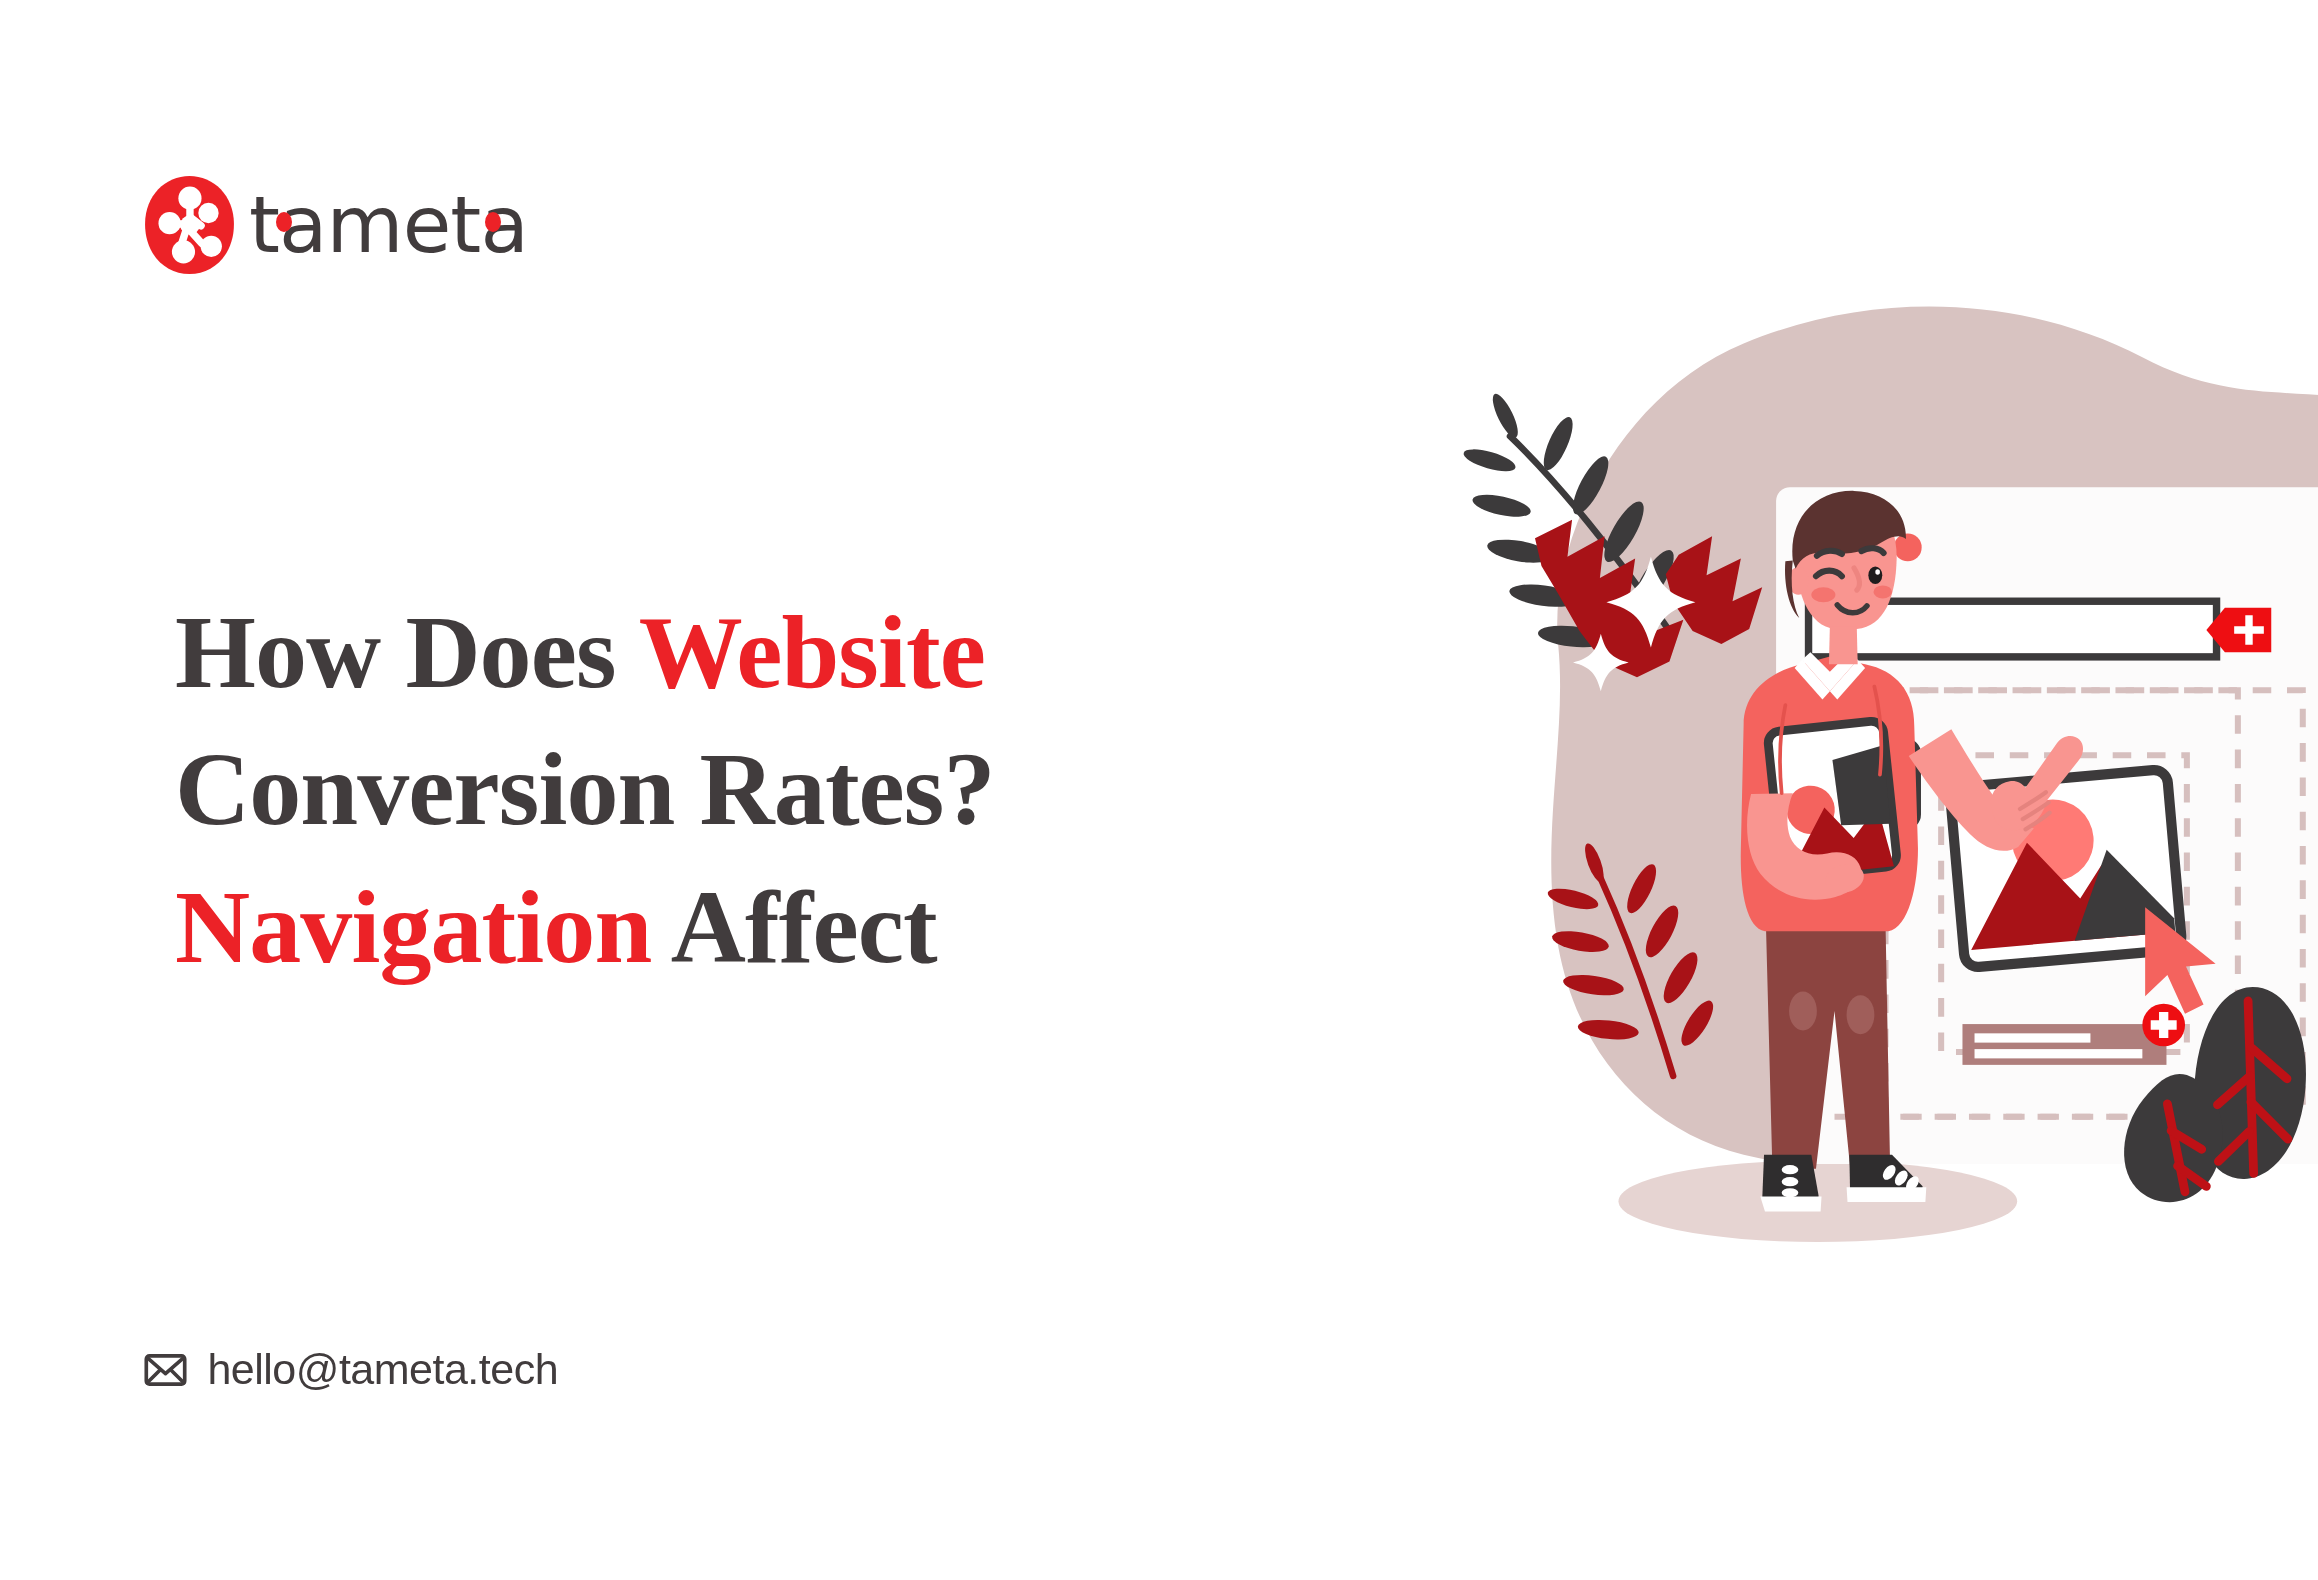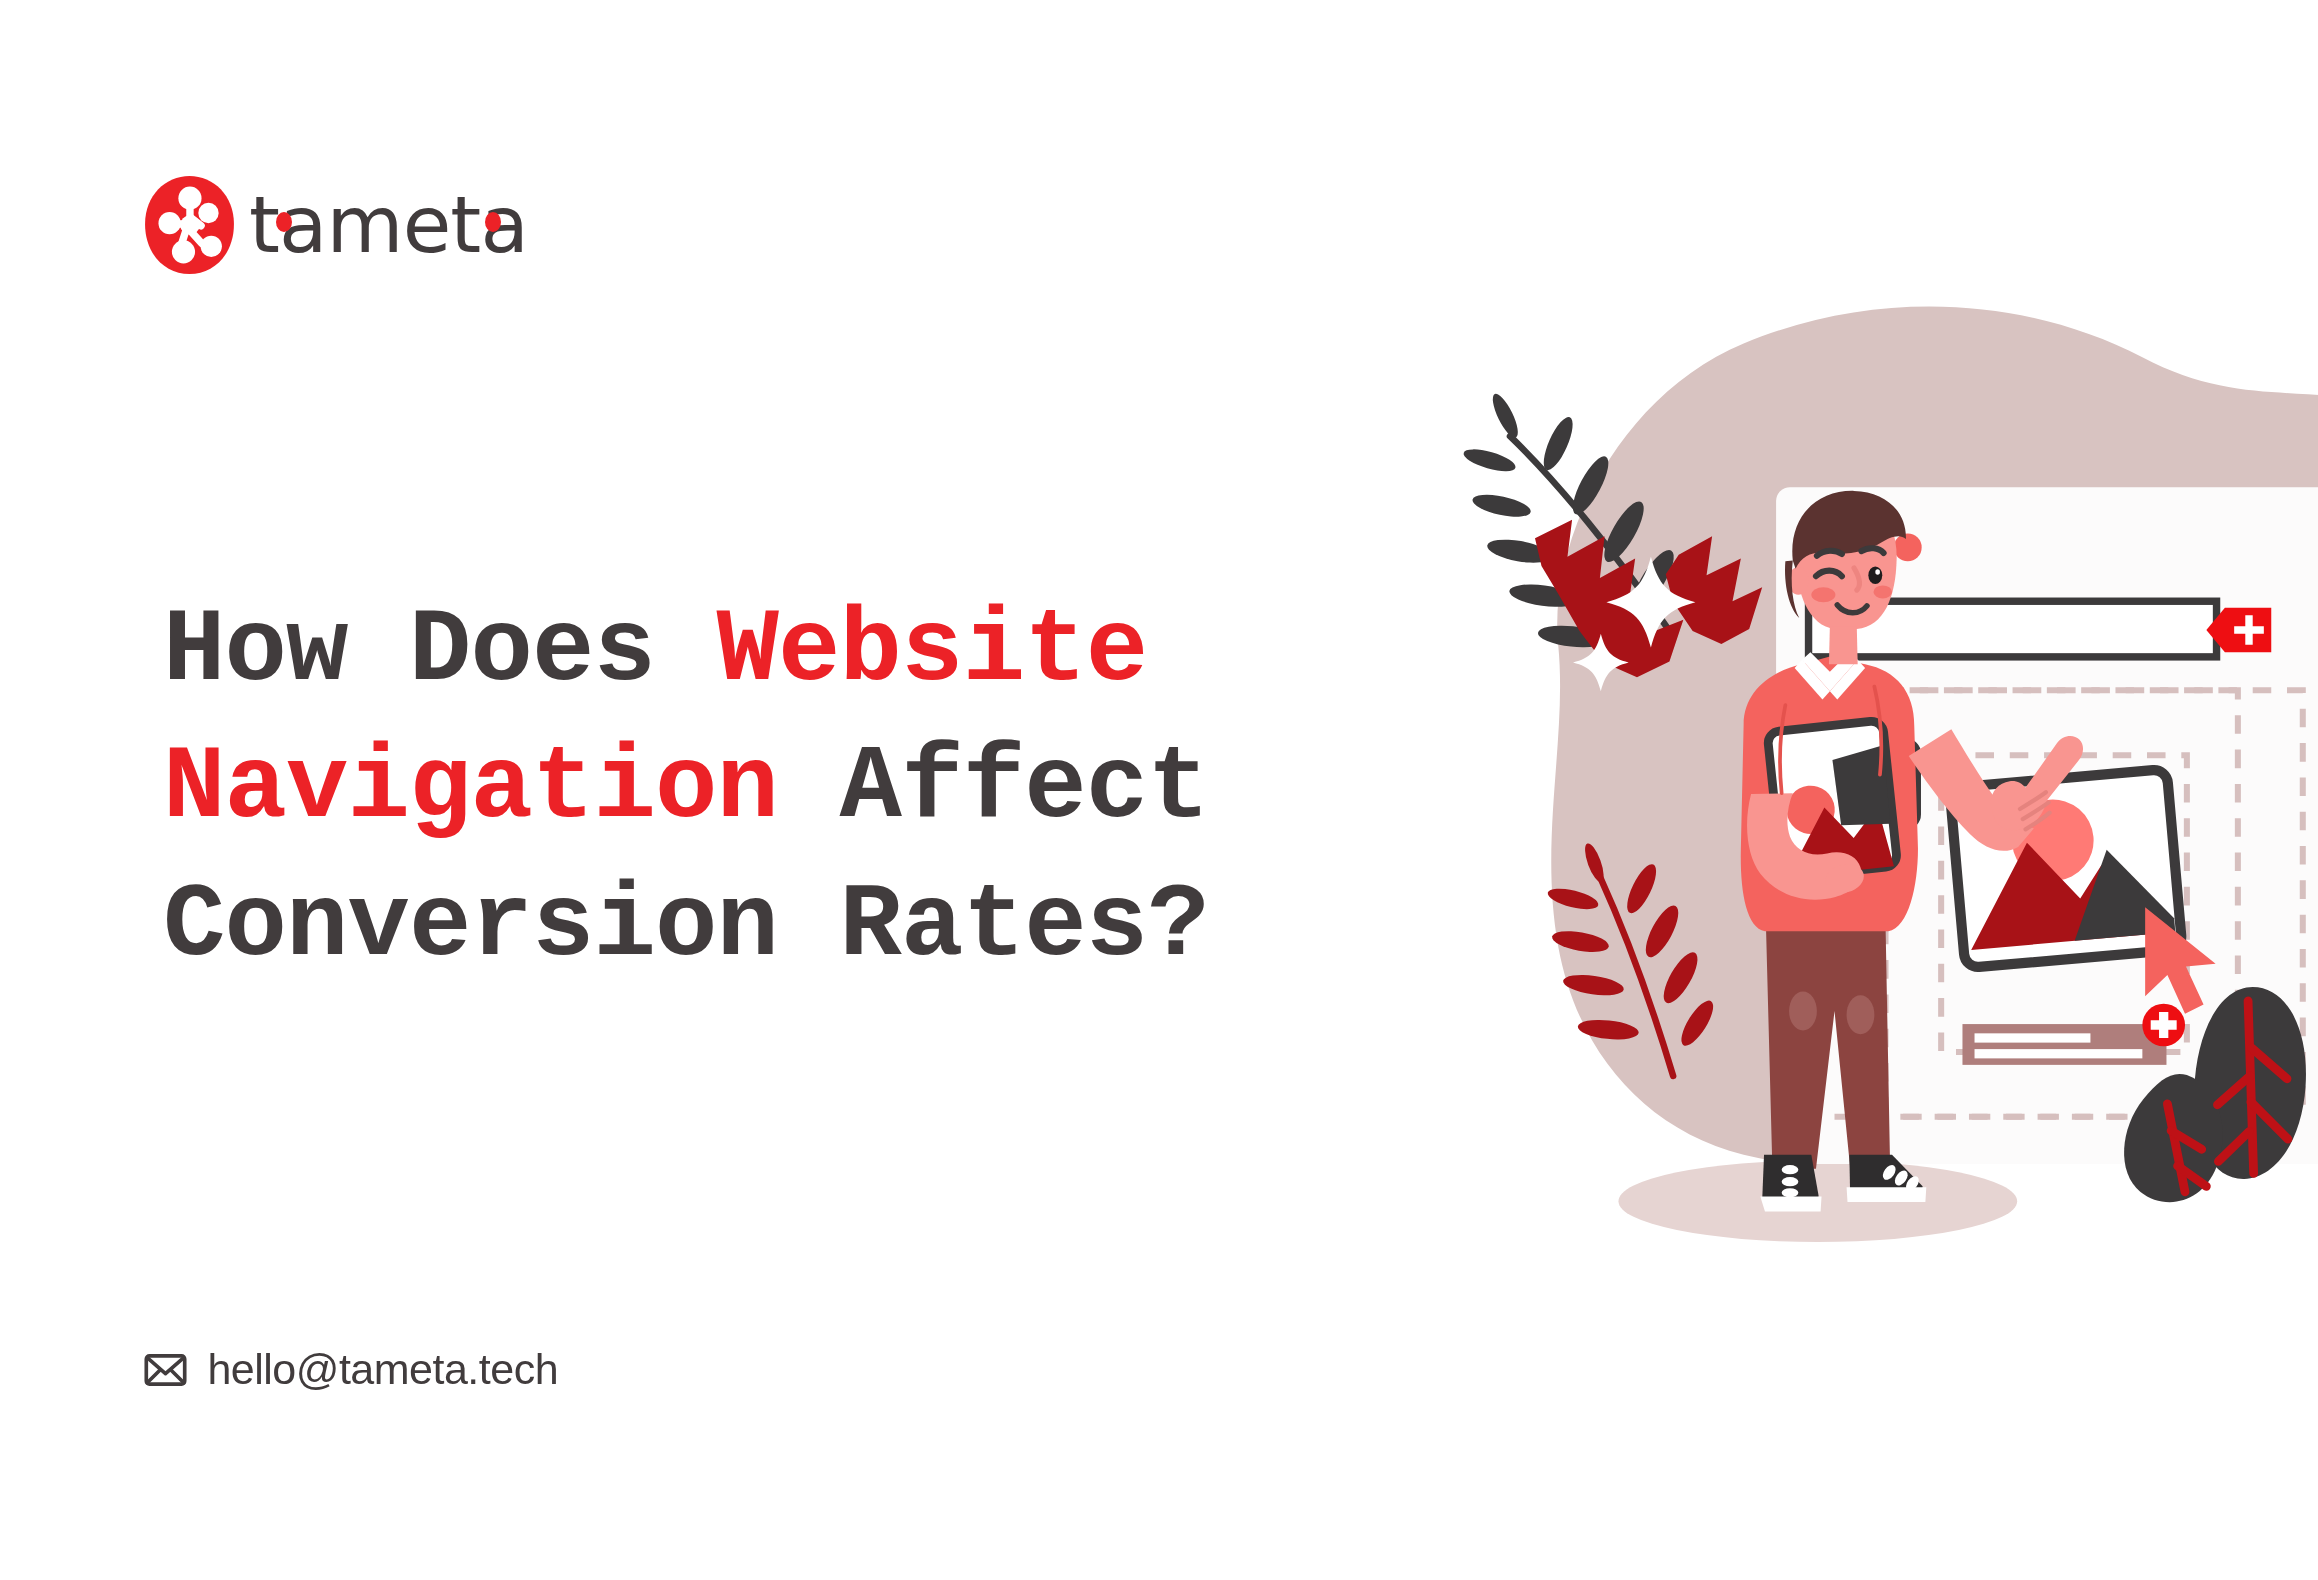--- a/index.html
+++ b/index.html
@@ -36,28 +36,28 @@
     width:16px; height:20.4px;
     border-radius:50%;
     background:#EC2227;
   }
   .logo-word .tdot.d1{ left:27px;  top:26px; }
   .logo-word .tdot.d2{ left:236px; top:26px; }
 
   
   .headline{
     position:absolute;
-    left:163px; top:583px;
+    left:175px; top:583px;
     width:1187px;
     font-size:104px;
     font-weight:700;
     line-height:1.32;
     letter-spacing:-0.9px;
     color:#413C3D;
-    font-family:Liberation Mono, monospace;
+    font-family:Liberation Serif, serif;
   }
   .headline .ln{ display:block; white-space:nowrap; }
   .headline .red{ color:#EC2227; }
 
   
   .email-block{
     position:absolute;
     left:144px; top:1345px;
     display:flex; align-items:center; gap:20.4px;
   }
@@ -110,22 +110,22 @@
   </div>
   <div class="logo-word">
     <span>tameta</span>
     <span class="tdot d1"></span>
     <span class="tdot d2"></span>
   </div>
 </div>
 
 <h1 class="headline">
   <span class="ln"><span>How Does </span><span class="red">Website</span></span>
+  <span class="ln"><span>Conversion Rates?</span></span>
   <span class="ln"><span class="red">Navigation</span><span> Affect</span></span>
-  <span class="ln"><span>Conversion Rates?</span></span>
 </h1>
 
 <div class="email-block">
   <span class="mail-icon">
     <svg viewBox="0 0 92 70" xmlns="http://www.w3.org/2000/svg">
       <rect x="4" y="4" width="84" height="62" rx="7" fill="none" stroke="#413C3D" stroke-width="8"></rect>
       <path d="M6 8 L46 43 L86 8" fill="none" stroke="#413C3D" stroke-width="8" stroke-linecap="round" stroke-linejoin="round"></path>
       <path d="M6 63 L33 36 M86 63 L59 36" fill="none" stroke="#413C3D" stroke-width="8" stroke-linecap="round"></path>
     </svg>
   </span>

